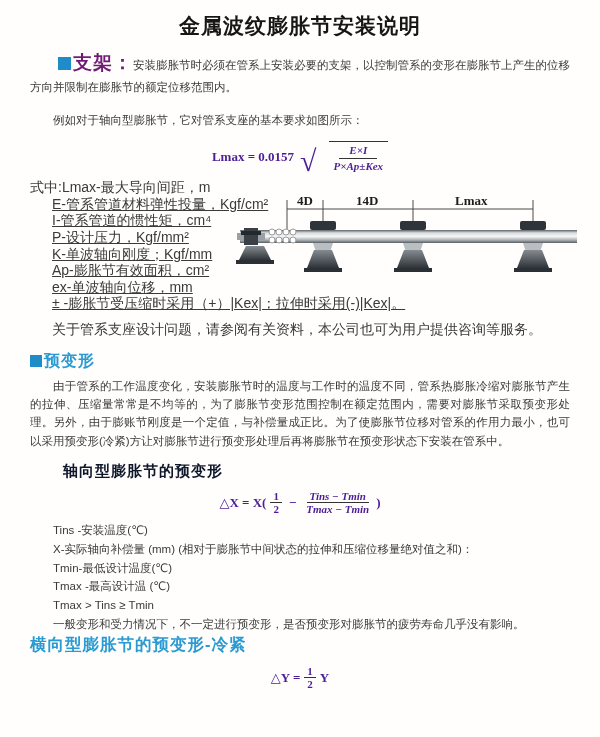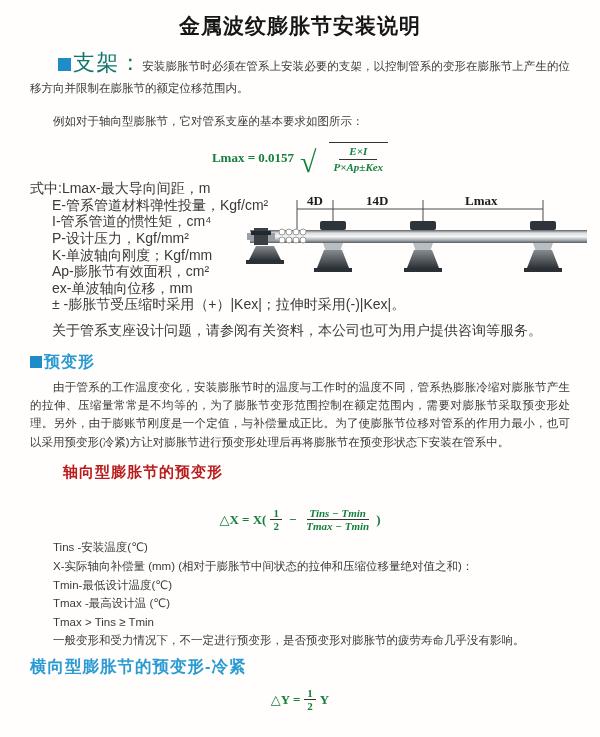--- a/index.html
+++ b/index.html
@@ -16,57 +16,57 @@
     font-size:21px;font-weight:bold;color:#161616;letter-spacing:1px;
   }
 
   
   .bullet{
     display:inline-block;width:13px;height:13px;background:#1d8cc9;
     margin-right:2px;vertical-align:-1px;
   }
   .bullet.small{width:12px;height:12px;}
   .sec-inline-head{
-    font-size:22px;font-weight:normal;color:#0f766e;letter-spacing:1px;
+    font-size:19px;font-weight:bold;color:#701a75;letter-spacing:1px;
   }
   .sec-head{
     margin-top:13px;font-size:16px;font-weight:bold;color:#2a9ad2;letter-spacing:1px;
   }
   .sub-head{
-    margin-left:33px;font-size:15px;font-weight:bold;color:#b91c1c;letter-spacing:1px;
+    margin-left:33px;font-size:15px;font-weight:bold;color:#0f172a;letter-spacing:1px;
   }
   .sub-head2{
-    margin-top:5px;font-size:16.5px;font-weight:bold;color:#2a9ad2;letter-spacing:1px;
+    font-size:16.5px;font-weight:bold;color:#2a9ad2;letter-spacing:1px;
   }
 
   
   .para{
     font-size:11.5px;line-height:22px;text-align:justify;color:#3a3a3a;
   }
   .p-support{margin-top:12px;text-indent:28px;}
   .p-example{margin-top:0;text-indent:23px;line-height:20px;}
   .p-pre{margin-top:5px;line-height:18.4px;text-indent:23px;}
   .p-explain{margin-top:4px;line-height:18.5px;text-indent:23px;}
 
   .defs{margin-top:7px;font-size:14px;line-height:16.6px;color:#3a3a3a;}
   .def-line{white-space:nowrap;}
-  .def-indent{padding-left:22px;}
+  .def-indent{padding-left:22px;text-decoration:underline;}
   .def-about{margin-top:9px;padding-left:22px;}
 
   .sub-lines{font-size:11.5px;color:#3a3a3a;}
   .sub-line{padding-left:23px;line-height:18.8px;white-space:nowrap;}
 
   
   .formula{
     display:flex;justify-content:center;align-items:center;
     font-family:"Liberation Serif","DejaVu Serif",serif;
-    font-weight:bold;color:#15803d;
+    font-weight:bold;color:#4c1d95;
   }
   .f1{margin:9px 0 4px;font-size:13px;}
-  .f2{margin:25px 0 5px;font-size:13px;}
+  .f2{margin:9px 0 5px;font-size:13px;}
   .f3{margin:9px 0 6px;font-size:13px;}
   .frac{
     display:inline-flex;flex-direction:column;align-items:center;
     line-height:1.15;font-size:11px;vertical-align:middle;margin:0 4px;
   }
   .frac .num{padding:0 3px;border-bottom:1px solid #333;}
   .frac .den{padding:0 3px;}
   .ital{font-style:italic;}
   .sqrt{display:inline-flex;align-items:flex-start;margin-left:6px;}
   .sqrt .rad{
@@ -76,21 +76,21 @@
   .sqrt .under{
     border-top:1.5px solid #333;padding:2px 5px 0;
     display:inline-flex;flex-direction:column;align-items:center;
     line-height:1.15;font-size:11px;margin-left:14px;
   }
   .sqrt .under .num{border-bottom:1px solid #333;padding:0 10px 1px;}
   .sqrt .under .den{padding-top:1px;}
   .f-op{margin:0 3px;}
 
   
-  .diagram{position:absolute;left:245px;top:192px;width:350px;height:100px;}
+  .diagram{position:absolute;left:235px;top:192px;width:350px;height:100px;}
   .dim-label{
     font-family:"Liberation Serif","DejaVu Serif",serif;
     font-weight:bold;font-size:13px;fill:#1c1c1c;
   }
 </style>
 </head>
 <body>
 
 <div class="page">
 
@@ -143,21 +143,21 @@
       <span>)</span>
     </div>
 
 
     <div class="sub-lines">
       <div class="sub-line">Tins -安装温度(℃)</div>
       <div class="sub-line" style="white-space:normal;">X-实际轴向补偿量 (mm) (相对于膨胀节中间状态的拉伸和压缩位移量绝对值之和)：</div>
       <div class="sub-line">Tmin-最低设计温度(℃)</div>
       <div class="sub-line">Tmax -最高设计温 (℃)</div>
       <div class="sub-line">Tmax &gt; Tins ≥ Tmin</div>
-      <div class="sub-line" style="white-space:normal;font-family:Liberation Mono, monospace;">一般变形和受力情况下，不一定进行预变形，是否预变形对膨胀节的疲劳寿命几乎没有影响。</div>
+      <div class="sub-line" style="white-space:normal;">一般变形和受力情况下，不一定进行预变形，是否预变形对膨胀节的疲劳寿命几乎没有影响。</div>
     </div>
 
     <div class="sub-head2">横向型膨胀节的预变形-冷紧</div>
 
     <div class="formula f3">
       <span>△Y =</span>
       <span class="frac">
         <span class="num">1</span>
         <span class="den">2</span>
       </span>

